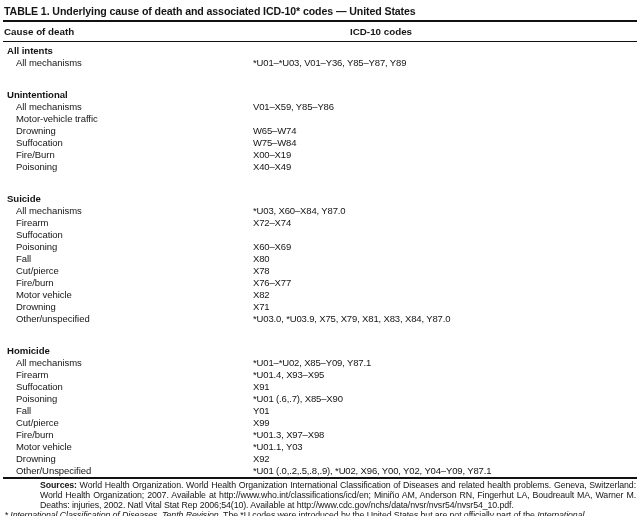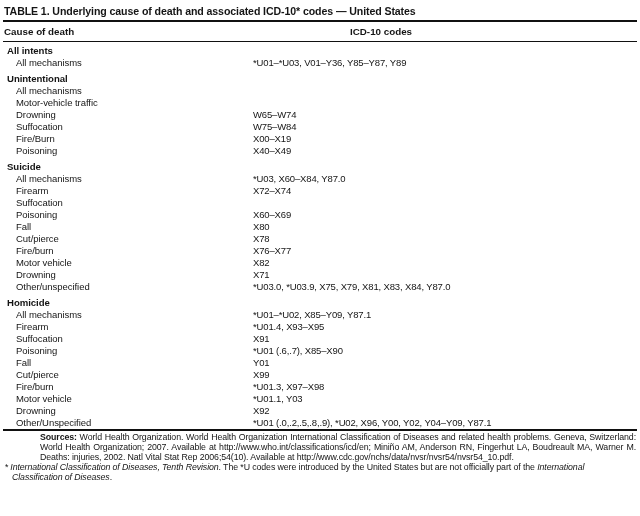--- a/index.html
+++ b/index.html
@@ -32,21 +32,21 @@
     justify-content: space-between;
   }
   .head-cause { width: 250px; flex: 0 0 250px; padding-left: 1px; box-sizing: border-box; }
   .head-codes { flex: 1; padding-left: 97px; }
   .tbody { padding-top: 3px; }
   .section-header {
     font-size: 9.6px;
     font-weight: bold;
     line-height: 12px;
     padding-left: 4px;
-    margin-top: 4px;
+    margin-top: 20px;
     letter-spacing: -0.05px;
   }
   .section-header:first-child { margin-top: 0; }
   .trow {
     display: flex;
     font-size: 9.5px;
     line-height: 12px;
   }
   .cell-cause {
     flex: 0 0 250px; width: 250px;
@@ -95,20 +95,21 @@
 
   <div class="tbody" id="table-body">
       <div class="section-header">All intents</div>
       <div class="trow">
         <div class="cell-cause">All mechanisms</div>
         <div class="cell-codes">*U01–*U03, V01–Y36, Y85–Y87, Y89</div>
       </div>
       <div class="section-header">Unintentional</div>
       <div class="trow">
         <div class="cell-cause">All mechanisms</div>
+        <div class="cell-codes">V01–X59, Y85–Y86</div>
       </div>
       <div class="trow">
         <div class="cell-cause">Motor-vehicle traffic</div>
       </div>
       <div class="trow">
         <div class="cell-cause">Drowning</div>
         <div class="cell-codes">W65–W74</div>
       </div>
       <div class="trow">
         <div class="cell-cause">Suffocation</div>

